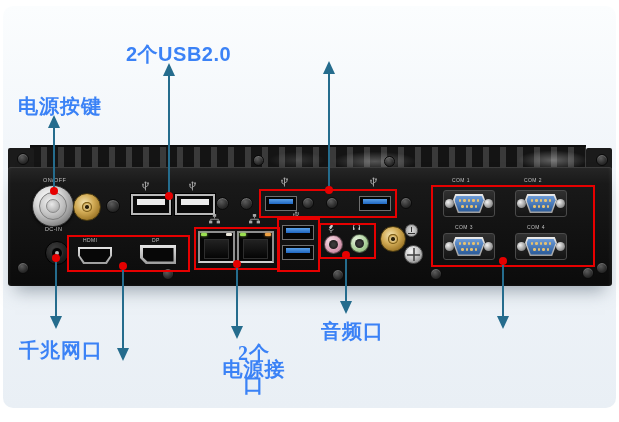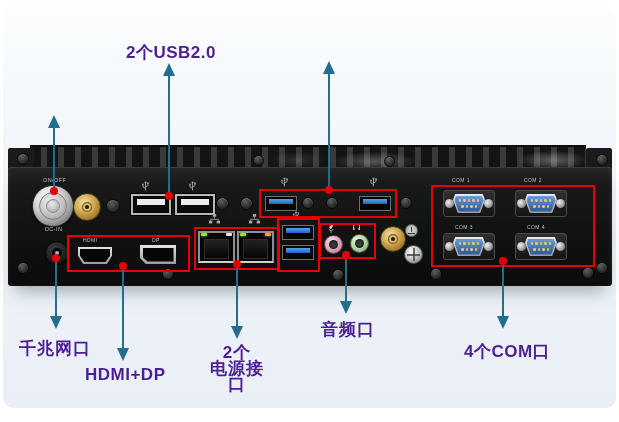--- a/index.html
+++ b/index.html
@@ -91,21 +91,21 @@
   .pr.p5{top:3.5px;} .pr.p4{top:9.5px;}
   .pr i{width:2.5px;height:2.5px;border-radius:50%;background:#e6c170;display:block;}
   .icon{position:absolute;z-index:2;line-height:0;}
   
   .redbox{position:absolute;border:2px solid #e60000;z-index:3;}
   .cline{position:absolute;width:2px;background:#256c8d;z-index:4;}
   .ahead{position:absolute;width:0;height:0;border-left:6px solid transparent;border-right:6px solid transparent;z-index:4;}
   .ahead.up{border-bottom:13px solid #256c8d;}
   .ahead.down{border-top:13px solid #256c8d;}
   .reddot{position:absolute;width:8px;height:8px;border-radius:50%;background:#e60000;z-index:5;}
-  .clabel{position:absolute;color:#4c1d95;font-weight:bold;font-size:17px;letter-spacing:1px;
+  .clabel{position:absolute;color:#3b82f6;font-weight:bold;font-size:20px;letter-spacing:1px;
     white-space:nowrap;z-index:5;}
   .clabel.latin{letter-spacing:.5px;}
   .clabel.center{text-align:center;white-space:normal;line-height:16px;}
 </style>
 </head>
 <body>
 
 <div class="stage">
   <div class="panel-bg"></div>
 
@@ -366,50 +366,49 @@
   <div class="redbox" style="left:67px;top:235px;width:119px;height:33px;"></div>
   <div class="redbox" style="left:194px;top:227px;width:82px;height:39px;"></div>
   <div class="redbox" style="left:259px;top:189px;width:134px;height:25px;"></div>
   <div class="redbox" style="left:277px;top:218px;width:39px;height:50px;"></div>
   <div class="redbox" style="left:319px;top:223px;width:53px;height:32px;"></div>
   <div class="redbox" style="left:431px;top:185px;width:160px;height:78px;"></div>
 
   <div class="cline" style="left:53px;top:128px;height:63px;"></div>
   <div class="ahead up" style="left:48px;top:115px;"></div>
   <div class="reddot" style="left:50px;top:187px;"></div>
+  <div class="clabel" style="left:18px;top:93px;">电源按键</div>
 
   <div class="cline" style="left:168px;top:76px;height:120px;"></div>
   <div class="ahead up" style="left:163px;top:63px;"></div>
   <div class="reddot" style="left:165px;top:192px;"></div>
   <div class="clabel latin" style="left:126px;top:41px;">2个USB2.0</div>
 
   <div class="cline" style="left:328px;top:74px;height:116px;"></div>
   <div class="ahead up" style="left:323px;top:61px;"></div>
   <div class="reddot" style="left:325px;top:186px;"></div>
 
   <div class="cline" style="left:55px;top:258px;height:58px;"></div>
   <div class="ahead down" style="left:50px;top:316px;"></div>
   <div class="reddot" style="left:52px;top:254px;"></div>
   <div class="clabel" style="left:19px;top:337px;">千兆网口</div>
 
   <div class="cline" style="left:122px;top:266px;height:82px;"></div>
   <div class="ahead down" style="left:117px;top:348px;"></div>
   <div class="reddot" style="left:119px;top:262px;"></div>
-  <div class="clabel latin" style="left:85px;top:365px;">HDMI+DP</div>
 
   <div class="cline" style="left:236px;top:264px;height:62px;"></div>
   <div class="ahead down" style="left:231px;top:326px;"></div>
   <div class="reddot" style="left:233px;top:260px;"></div>
-  <div class="clabel center" style="left:202px;top:345px;width:70px;">
+  <div class="clabel center" style="left:219px;top:345px;width:70px;font-family:Liberation Serif, serif;">
     <span>2个</span><br>
     <span>电源接口</span>
   </div>
 
   <div class="cline" style="left:345px;top:255px;height:46px;"></div>
   <div class="ahead down" style="left:340px;top:301px;"></div>
   <div class="reddot" style="left:342px;top:251px;"></div>
   <div class="clabel" style="left:321px;top:318px;text-align:right;">音频口</div>
 
   <div class="cline" style="left:502px;top:261px;height:55px;"></div>
   <div class="ahead down" style="left:497px;top:316px;"></div>
   <div class="reddot" style="left:499px;top:257px;"></div>
-  <div class="clabel latin" style="left:464px;top:340px;">4个COM口</div>
 </div>
 
 </body></html>

